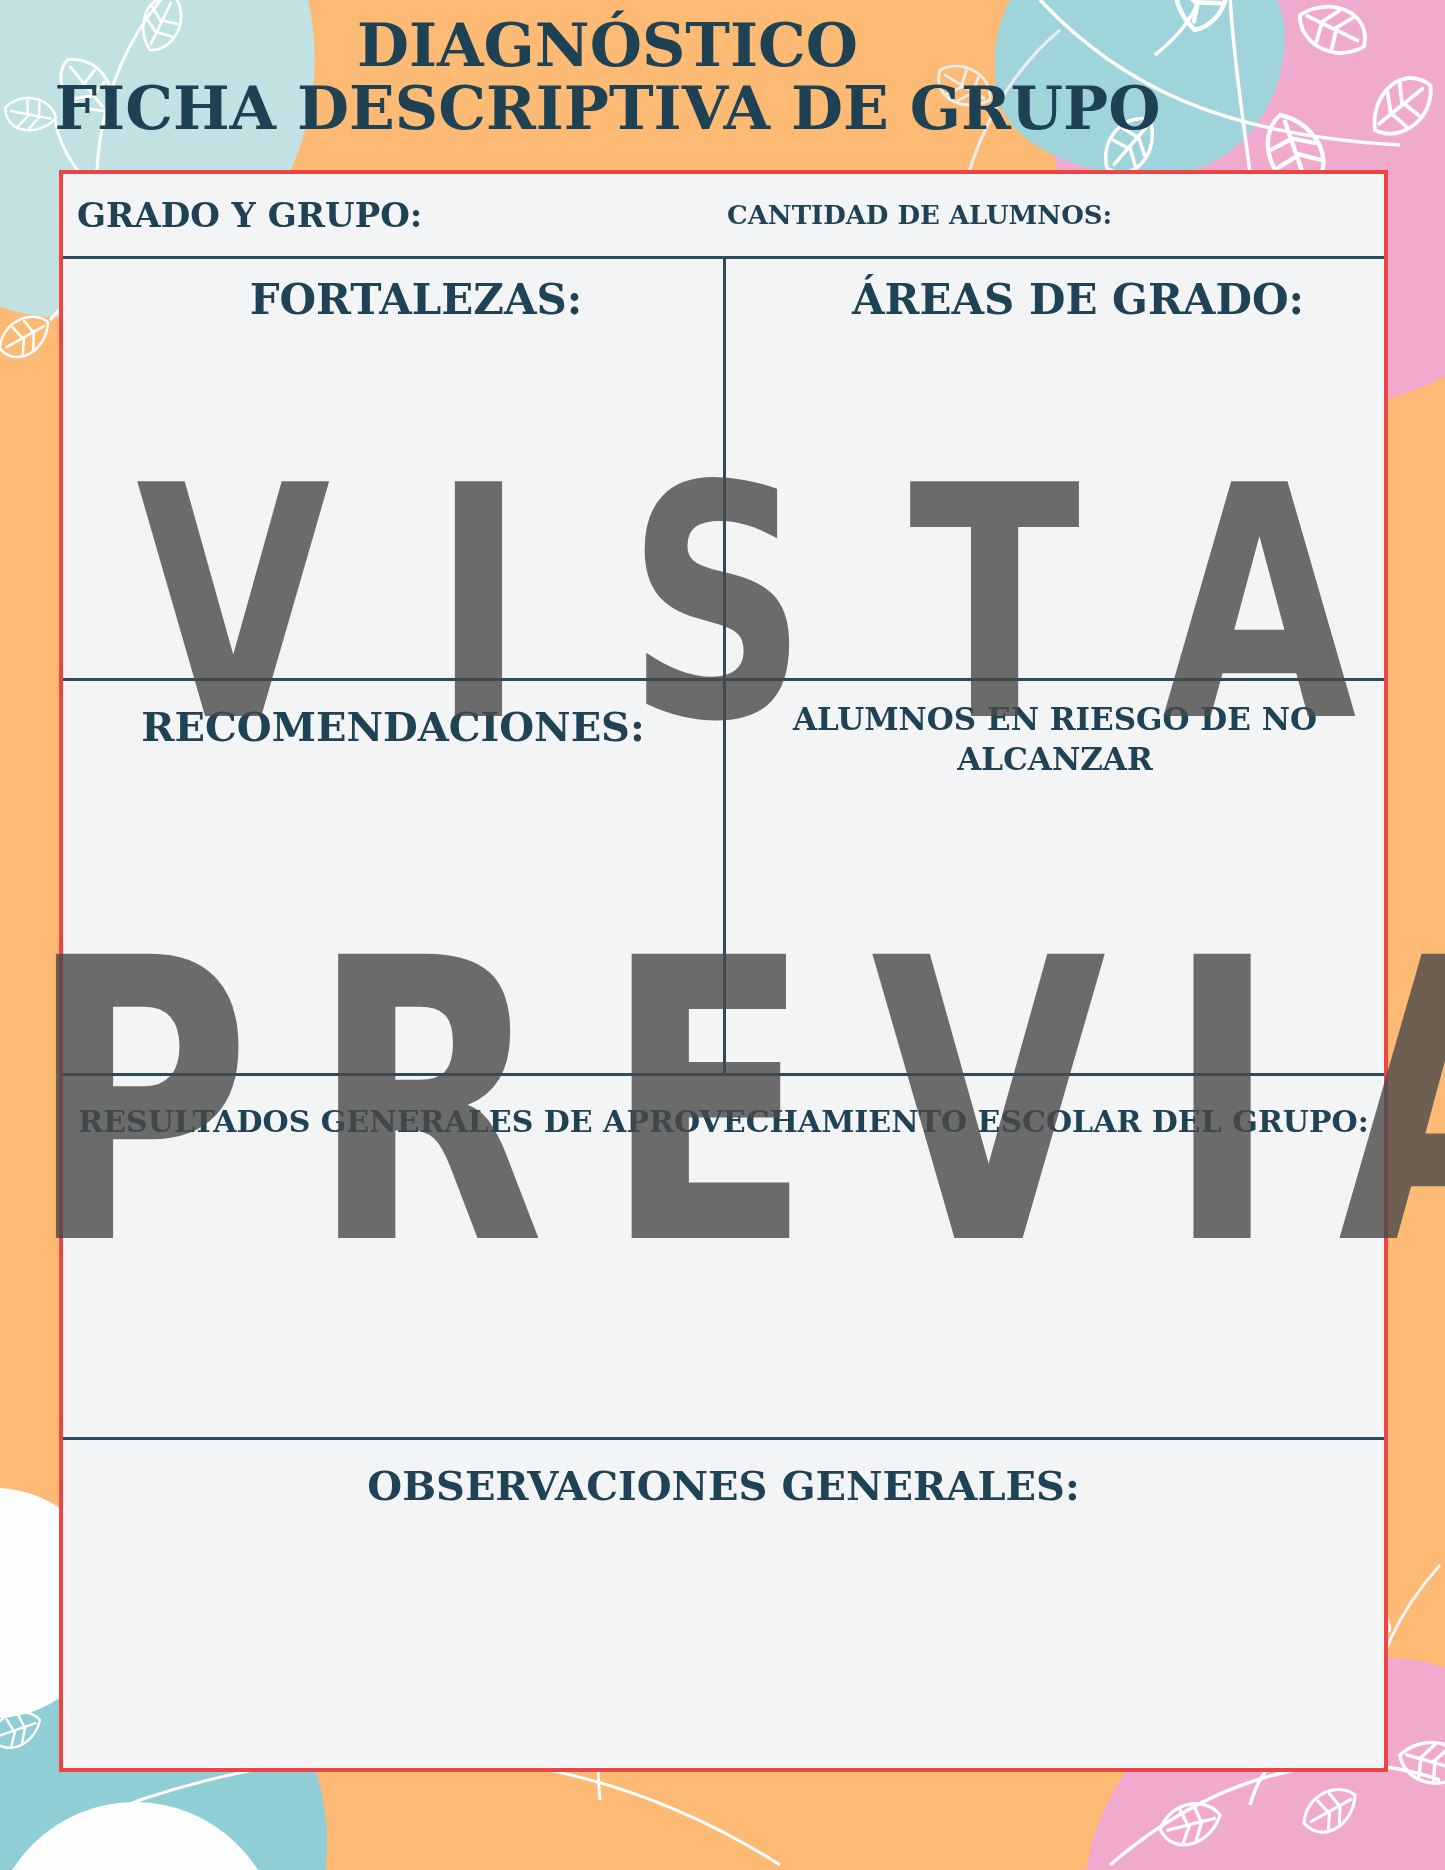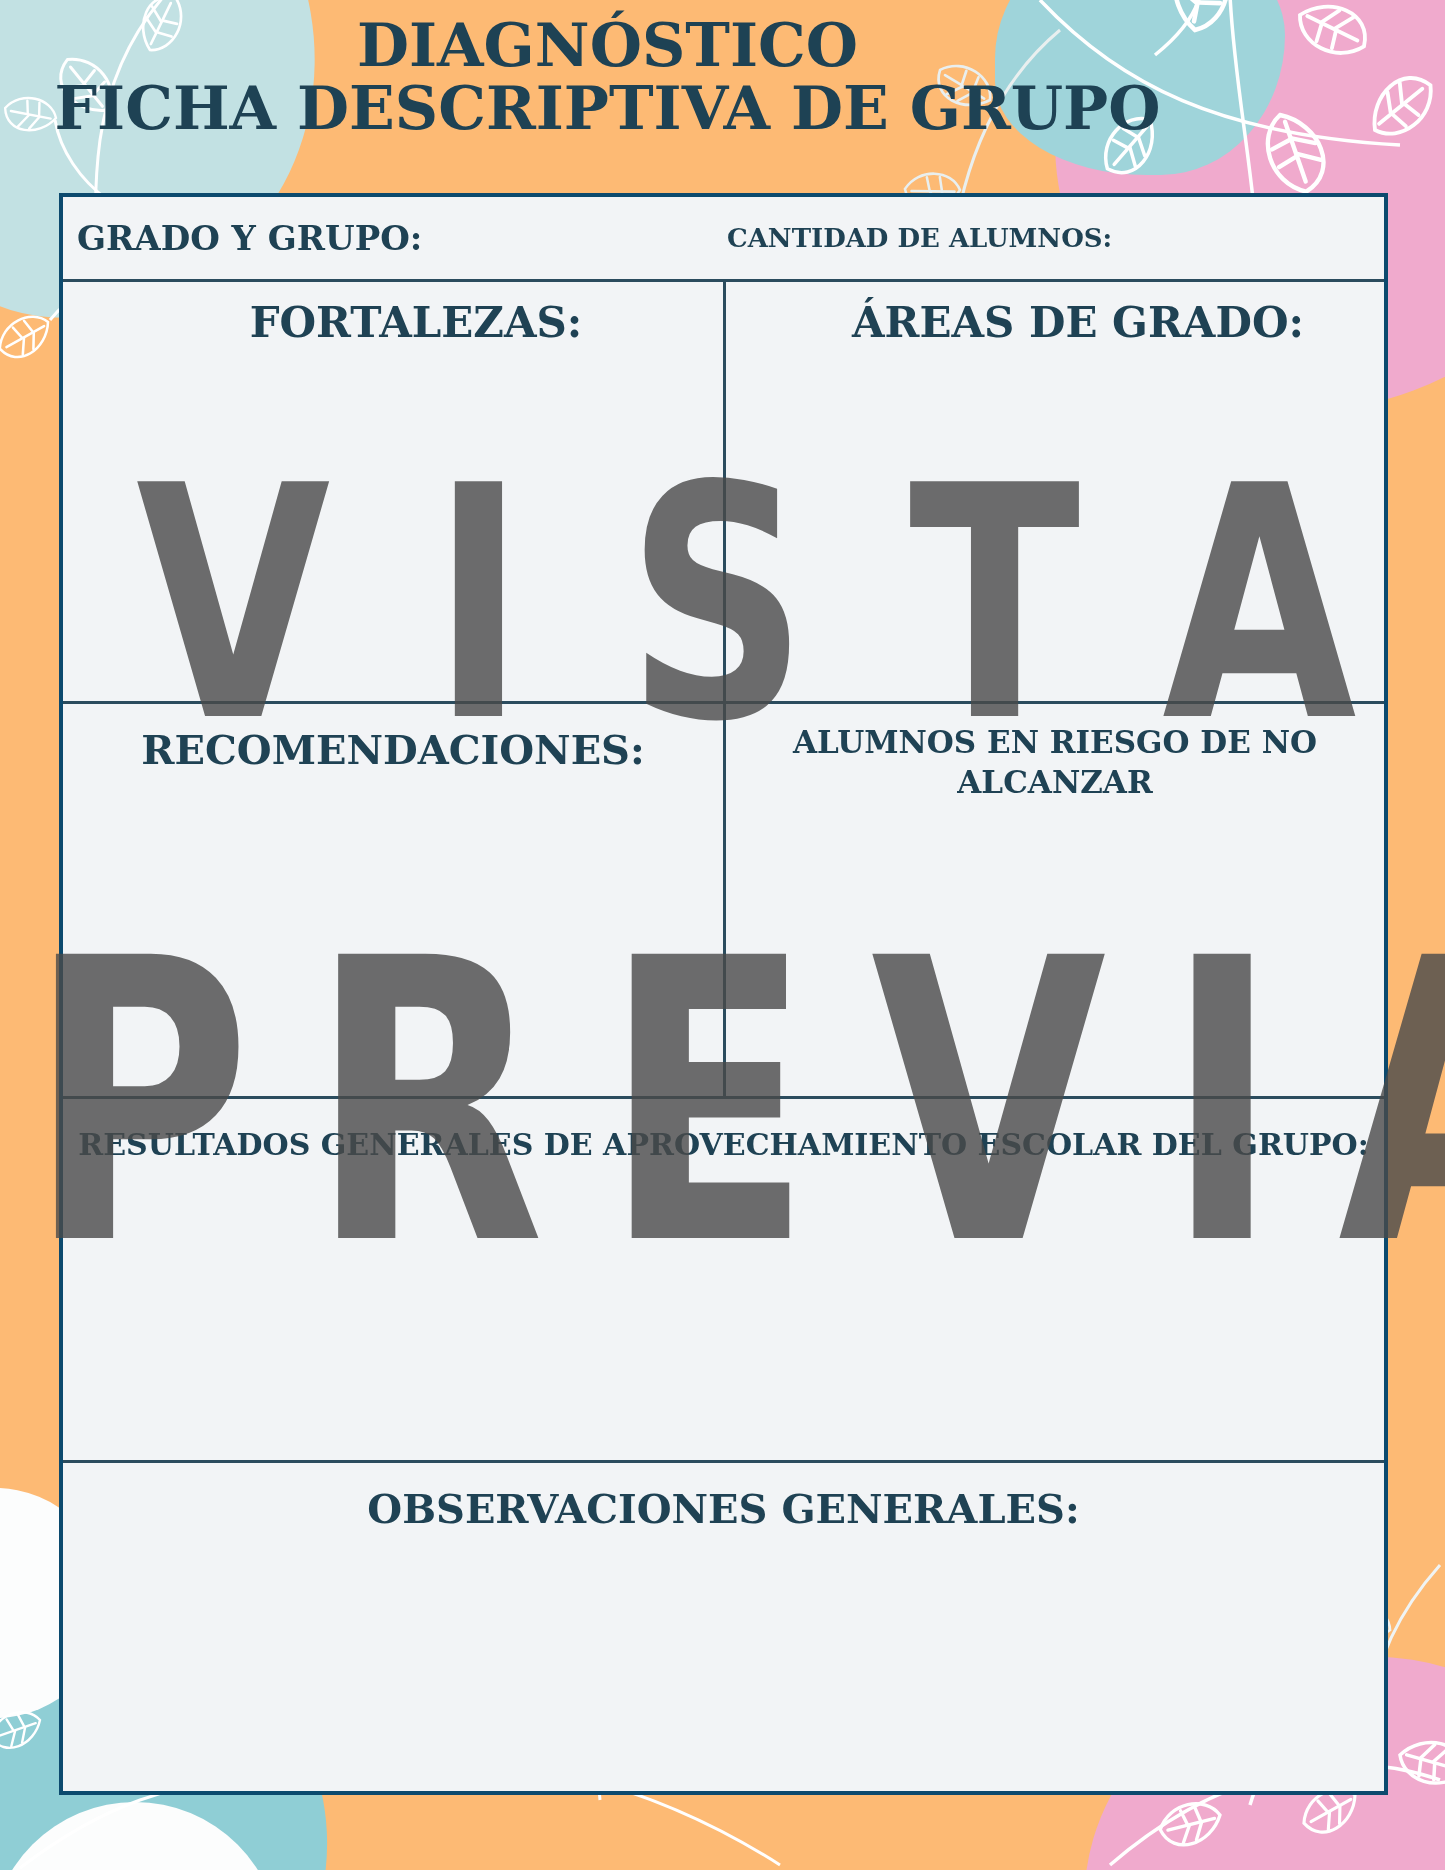--- a/index.html
+++ b/index.html
@@ -23,22 +23,22 @@
   .cutout{position:absolute;background:#fcfdfd;border-radius:50%;z-index:2;}
   .cut1{left:-120px;top:1488px;width:230px;height:230px;}
   .cut2{left:-10px;top:1802px;width:290px;height:290px;}
   .blob-br{left:1080px;top:1662px;width:490px;height:410px;background:#f0aacd;
     border-radius:55% 45% 60% 40% / 60% 40% 55% 45%;transform:rotate(-8deg);}
   .branch{position:absolute;z-index:2;}
   
   .title-wrap{position:absolute;left:0;top:14px;width:1215px;text-align:center;z-index:3;}
   .title-line{font-weight:bold;color:#1e4254;font-size:60px;line-height:1.05;letter-spacing:0px;}
   
-  .sheet{position:absolute;left:59px;top:193px;width:1329px;height:1602px;
-    box-sizing:border-box;border:4px solid #0c4a6e;background:#f2f4f6;z-index:3;
+  .sheet{position:absolute;left:59px;top:170px;width:1329px;height:1602px;
+    box-sizing:border-box;border:4px solid #ef4444;background:#f2f4f6;z-index:3;
     color:#1f4254;}
   .row{box-sizing:border-box;position:relative;}
   .row + .row{border-top:3px solid #2b4c5e;}
   .row1{height:82px;}
   .row2{height:422px;}
   .row3{height:395px;}
   .row4{height:364px;}
   .row5{height:330px;}
   .two-col{display:flex;}
   .cell{box-sizing:border-box;height:100%;}

